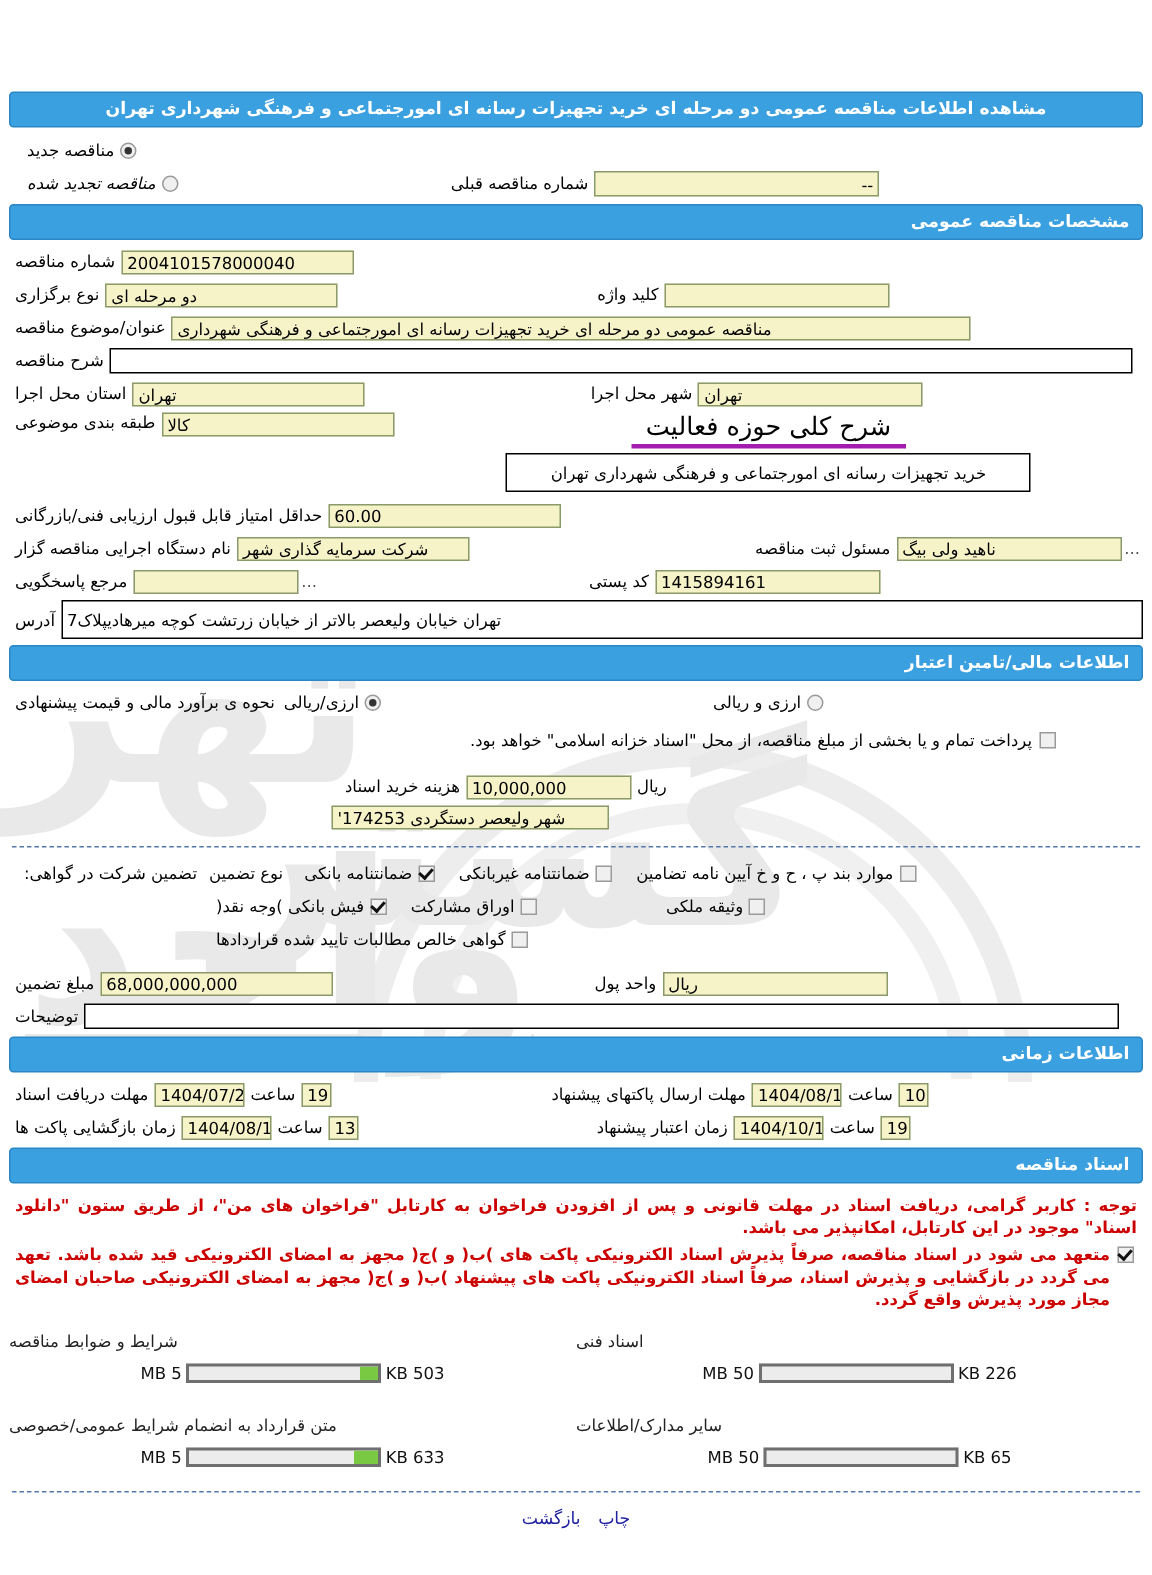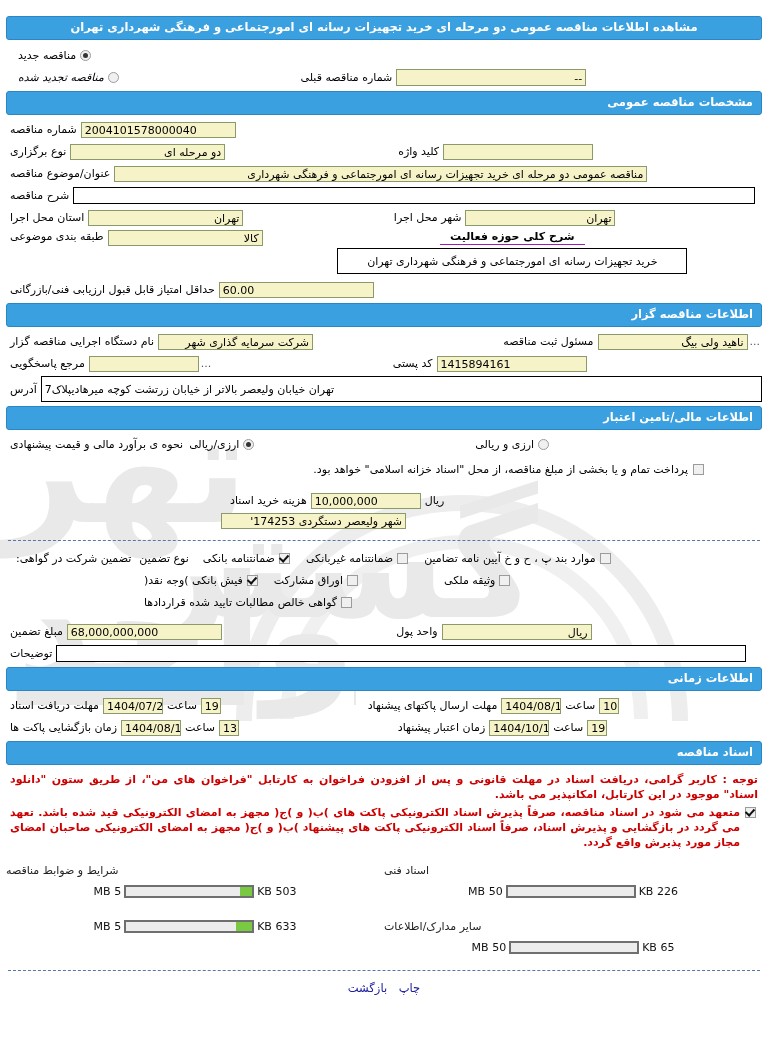--- a/index.html
+++ b/index.html
@@ -49,21 +49,21 @@
   }
   .wm-arc2 {
     position: absolute;
     top: 140px; right: 120px;
     width: 340px; height: 340px;
     border: 14px solid #f0f0f0;
     border-radius: 50%;
     clip-path: inset(0 0 50% 0);
   }
 
-  .page { position: relative; z-index: 2; padding: 12px 6px; }
+  .page { position: relative; z-index: 2; padding: 12px 6px; margin-top: 45px; }
 
   
   .sec-header {
     background: #3ba0e0;
     color: #ffffff;
     font-weight: bold;
     font-size: 11.5px;
     padding: 3px 8px 4px 8px;
     border: 1px solid #2a86c4;
     border-radius: 3px;
@@ -88,21 +88,21 @@
     font-size: 11px;
     color: #000;
   }
   .fld {
     background: #f7f3c8;
     border: 1px solid #8a9a6a;
     height: 16px;
     line-height: 16px;
     font-size: 11px;
     padding: 0 3px;
-    text-align: right;
+    text-align: left;
     overflow: hidden;
     white-space: nowrap;
     box-sizing: border-box;
     color: #000;
   }
   .fld.num { text-align: left; direction: ltr; }
   .fld.w150 { width: 150px; }
   .fld.w155 { width: 155px; }
   .fld.w110 { width: 110px; }
   .fld.w60  { width: 60px; }
@@ -305,35 +305,34 @@
     <div class="fld w150">تهران</div>
     <span class="lbl">شهر محل اجرا</span>
     <div style="flex:1;"></div>
     <div class="fld w155">تهران</div>
     <span class="lbl">استان محل اجرا</span>
   </div>
 
   <div class="row" style="align-items:flex-start;">
     <div style="flex:1;"></div>
     <div style="text-align:center;">
-      <div style="border-bottom:1px solid #a21caf;display:inline-block;padding:0 10px 1px 10px;font-size:11px;font-weight:bold;">شرح کلی حوزه فعالیت</div>
+      <div style="border-bottom:3px solid #a21caf;display:inline-block;padding:0 10px 1px 10px;font-size:17px;">شرح کلی حوزه فعالیت</div>
       <div class="plain" style="width:350px;height:26px;line-height:26px;text-align:center;margin-top:3px;">خرید تجهیزات رسانه ای امورجتماعی و فرهنگی شهرداری تهران</div>
     </div>
     <div style="flex:1;"></div>
     <div class="fld w155">کالا</div>
     <span class="lbl">طبقه بندی موضوعی</span>
   </div>
 
   <div class="row" style="margin-top:6px;">
     <div style="flex:1;"></div>
     <div class="fld num w155">60.00</div>
     <span class="lbl">حداقل امتیاز قابل قبول ارزیابی فنی/بازرگانی</span>
   </div>
 
-  <div class="sec-header">اطلاعات مناقصه گزار</div>
 
   <div class="row">
     <span class="dots">...</span>
     <div class="fld w150">ناهید ولی بیگ</div>
     <span class="lbl">مسئول ثبت مناقصه</span>
     <div style="flex:1;"></div>
     <div class="fld w155">شرکت سرمایه گذاری شهر</div>
     <span class="lbl">نام دستگاه اجرایی مناقصه گزار</span>
   </div>
 
@@ -519,20 +518,21 @@
       <div class="att-bar-wrap">
         <span class="att-size">65 KB</span>
         <span class="att-bar">
           <span class="fill" style="width:0%;"></span>
         </span>
         <span class="att-max">50 MB</span>
       </div>
     </div>
 
     <div class="att-cell" style="margin-bottom:10px;">
+      <div class="att-title">متن قرارداد به انضمام شرایط عمومی/خصوصی</div>
       <div class="att-bar-wrap">
         <span class="att-size">633 KB</span>
         <span class="att-bar">
           <span class="fill" style="width:13%;"></span>
         </span>
         <span class="att-max">5 MB</span>
       </div>
     </div>
 
   </div>

